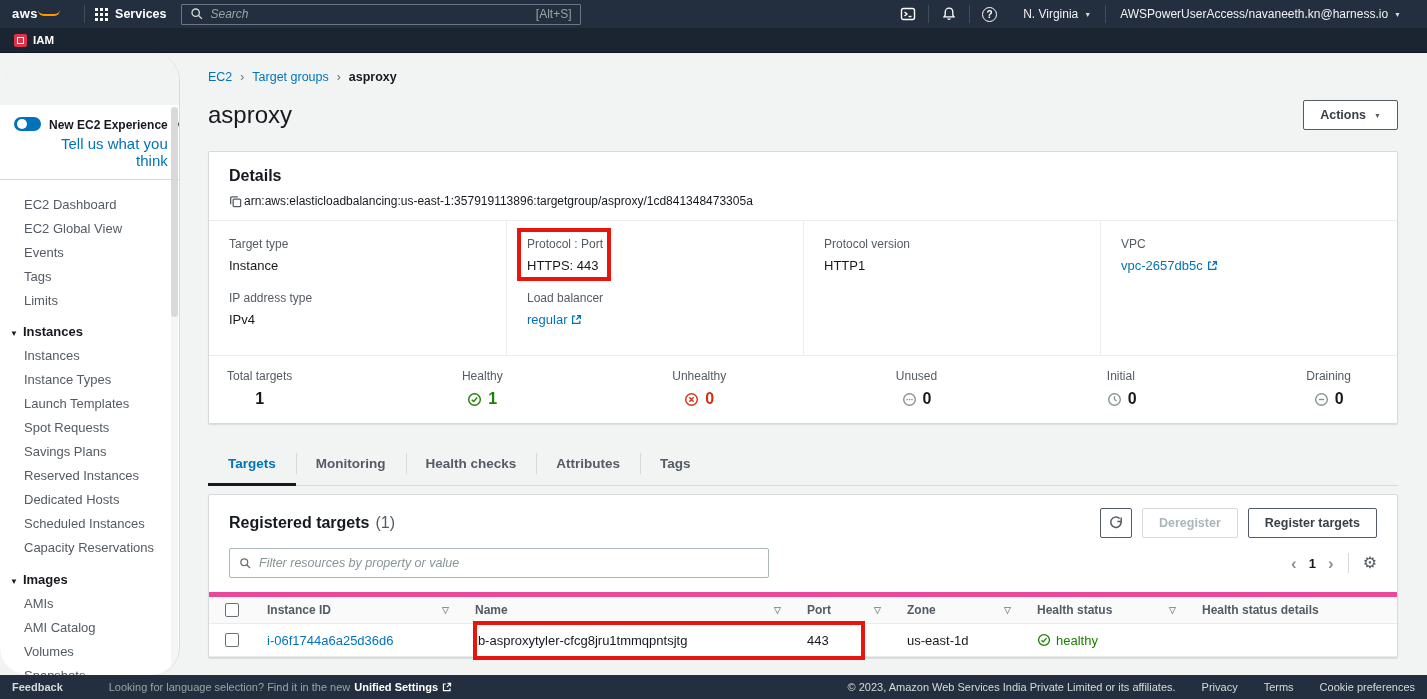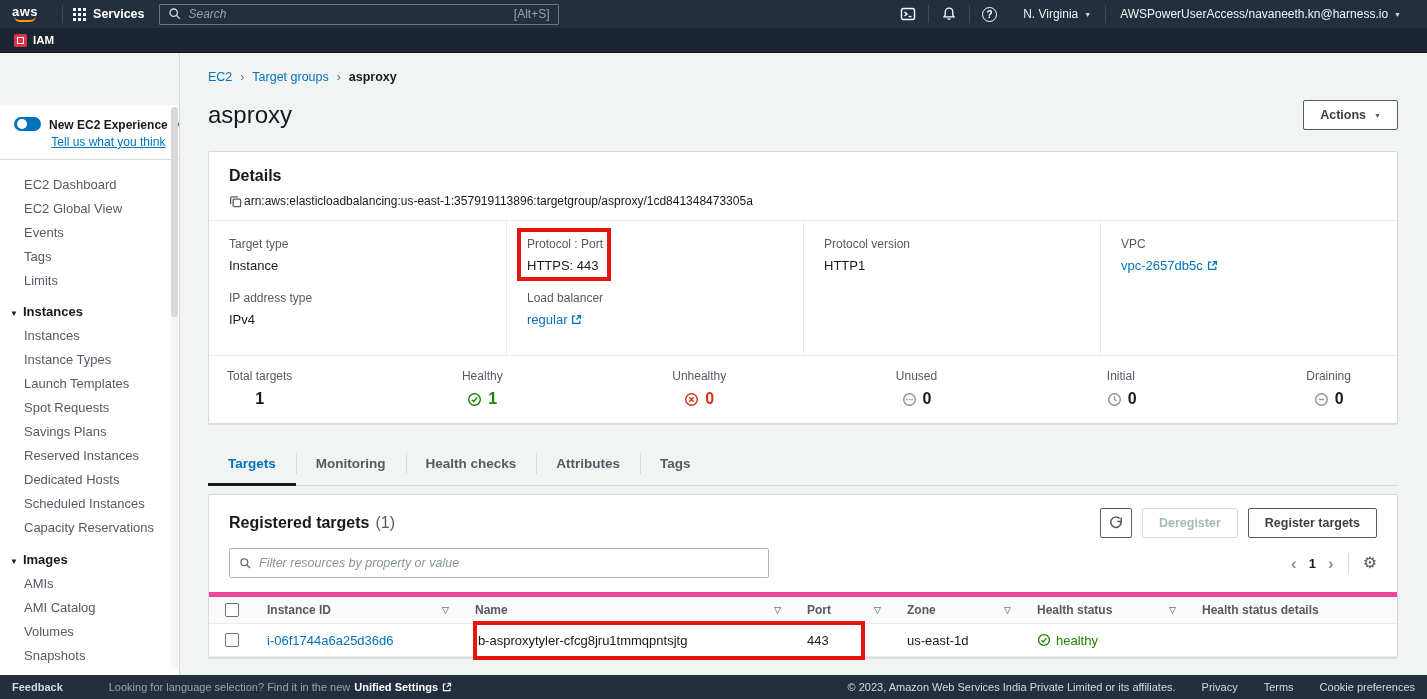--- a/index.html
+++ b/index.html
@@ -1,21 +1,21 @@
 <!DOCTYPE html>
 <html><head>
 <meta charset="utf-8">
 <style>
   * { margin:0; padding:0; box-sizing:border-box; }
   html,body { width:1427px; height:699px; overflow:hidden; }
   body { font-family:"Liberation Sans", sans-serif; background:#f2f3f3; color:#16191f; display:flex; flex-direction:column; }
 
   
   .topbar { height:28px; background:#232f3e; display:flex; align-items:center; padding:0 12px; color:#fff; flex:none; }
-  .aws-logo { display:flex; flex-direction:column; align-items:center; margin-right:14px; cursor:pointer; }
+  .aws-logo { display:flex; flex-direction:row; align-items:center; margin-right:14px; cursor:pointer; }
   .aws-logo .txt { font-weight:bold; font-size:13px; line-height:12px; letter-spacing:.5px; }
   .aws-logo .smile { width:22px; height:6px; border-bottom:2px solid #ff9900; border-radius:0 0 11px 11px; margin-top:-2px; }
   .tb-divider { width:1px; height:18px; background:#414c59; margin:0 10px; }
   .services { display:flex; align-items:center; gap:7px; font-size:12.5px; font-weight:bold; cursor:pointer; }
   .searchbox { display:flex; align-items:center; width:400px; height:21px; border:1px solid #6c7686; background:#232f3e; margin-left:14px; padding:0 8px; border-radius:1px; }
   .searchbox input { flex:1; background:transparent; border:none; outline:none; color:#d5dbdb; font-size:12px; font-style:italic; font-family:"Liberation Sans",sans-serif; }
   .searchbox input::placeholder { color:#95a5a6; }
   .search-shortcut { color:#95a5a6; font-size:12px; }
   .tb-right { margin-left:auto; display:flex; align-items:center; gap:0; }
   .tb-icon { padding:0 12px; display:flex; align-items:center; cursor:pointer; }
@@ -28,28 +28,28 @@
   .favbar { height:25px; background:#1b2532; display:flex; align-items:center; padding:0 14px; flex:none; border-bottom:1px solid #0f1722; }
   .fav-item { display:flex; align-items:center; gap:6px; cursor:pointer; }
   .iam-ico { width:13px; height:13px; background:#dd344c; border-radius:2px; display:flex; align-items:center; justify-content:center; }
   .iam-ico span { width:7px; height:7px; border:1px solid #fff; display:block; }
   .fav-item .lbl { color:#fff; font-size:11.5px; font-weight:bold; }
 
   
   .middle { flex:1; display:flex; overflow:hidden; }
 
   
-  .sidebar { width:180px; background:#fff; border-right:1px solid #d5dbdb; flex:none; position:relative; overflow:hidden; }
+  .sidebar { width:180px; background:#fff; border-right:1px solid #d5dbdb; flex:none; position:relative; overflow:hidden;border-radius:28px; }
   .sb-gray { height:52px; background:#f2f3f3; }
   .sb-exp { padding:10px 10px 10px 14px; border-bottom:1px solid #d5dbdb; display:flex; align-items:flex-start; }
   .toggle { width:27px; height:14px; border-radius:8px; background:#0073bb; position:relative; flex:none; margin-top:2px; cursor:pointer; }
   .toggle .knob { width:10px; height:10px; border-radius:50%; background:#fff; position:absolute; top:2px; left:3px; }
   .sb-exp-text { margin-left:8px; }
   .sb-exp-title { font-size:12px; font-weight:bold; color:#16191f; white-space:nowrap; }
-  .sb-exp-sub { font-size:12px; color:#0073bb; text-align:center; margin-top:2px; cursor:pointer;text-decoration:underline; }
+  .sb-exp-sub { font-size:15px; color:#0073bb; text-align:right; margin-top:2px; cursor:pointer; }
   .sb-close { margin-left:auto; color:#545b64; font-size:13px; cursor:pointer; padding:2px 2px 2px 6px; }
   .sb-list { padding:12px 0 0 0; }
   .sb-item { font-size:13px; color:#545b64; padding:4.5px 10px 4.5px 24px; cursor:pointer; white-space:nowrap; }
   .sb-head { font-size:13px; font-weight:bold; color:#16191f; padding:12px 10px 4.5px 10px; cursor:pointer; white-space:nowrap; }
   .sb-head .tri { font-size:8px; color:#16191f; margin-right:5px; }
   .sb-track { position:absolute; right:1px; top:54px; bottom:6px; width:7px; background:#f5f5f5; border-radius:4px; }
   .sb-thumb { position:absolute; right:1px; top:54px; height:210px; width:7px; background:#d9d9d9; border-radius:4px; }
 
   
   .main { flex:1; overflow:hidden; position:relative; background:#f2f3f3; }

